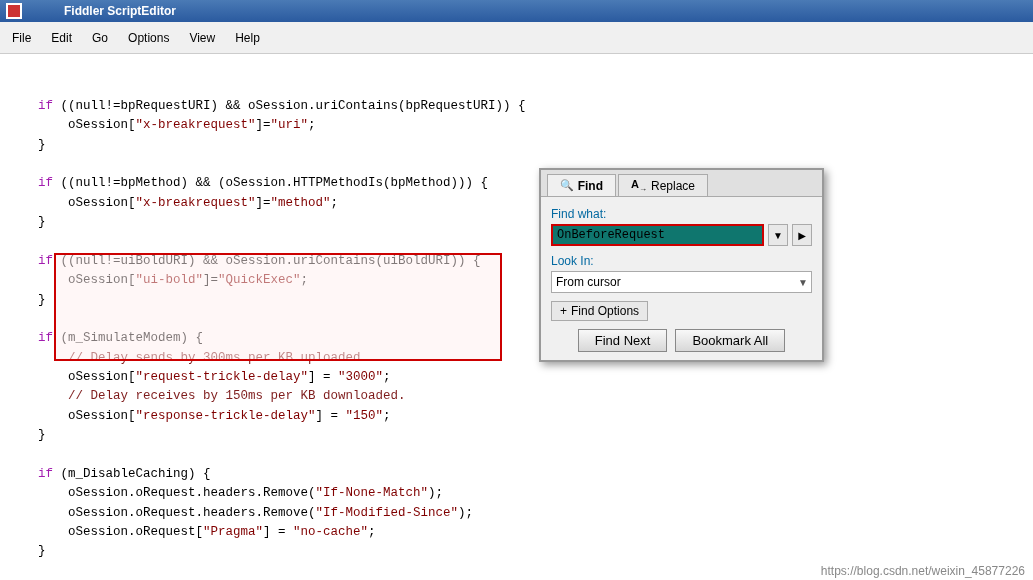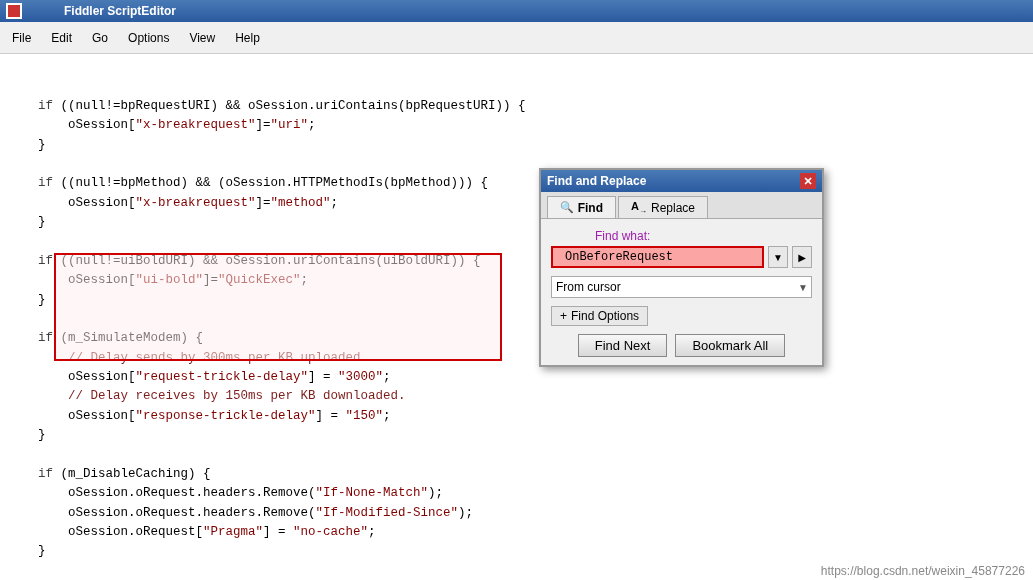--- a/index.html
+++ b/index.html
@@ -142,32 +142,31 @@
     .dialog-body {
       padding: 10px 10px 8px 10px;
     }
     .form-row {
       margin-bottom: 8px;
     }
     .form-label {
       font-size: 12px;
       margin-bottom: 3px;
       display: block;
-      color: #a21caf;
-      margin-left: 44px;
+      color: #0369a1;
     }
     .form-input-row {
       display: flex;
       align-items: center;
       gap: 4px;
     }
     .form-input {
       border: 2px solid #cc0000;
-      background: #fca5a5;
-      padding: 2px 12px;
+      background: #0f766e;
+      padding: 2px 4px;
       font-size: 12px;
       font-family: 'Courier New', monospace;
       flex: 1;
       height: 22px;
     }
     .form-select {
       border: 1px solid #aaaaaa;
       background: white;
       padding: 2px 4px;
       font-size: 12px;
@@ -232,21 +231,21 @@
     }
 
     
     #code-content {
       font-family: 'Courier New', Courier, monospace;
       font-size: 12.5px;
       line-height: 1.55;
       color: #000000;
       white-space: pre;
     }
-    .blue { color: #404040; }
+    .blue { color: #a21caf; }
     .green { color: #7f1d1d; }
     .red { color: #800000; }
     .black { color: #000000; }
   </style>
 </head>
 <body>
 
 <div id="title-bar">
   <div class="title-icon"></div>
   <span class="title-text">Fiddler ScriptEditor</span>
@@ -294,44 +293,41 @@
 
 
 
 </div>
 
   
   <div style="position:absolute; left:54px; top:199px; width:448px; height:108px; background:rgba(255,240,240,0.5); border:2px solid #cc0000; pointer-events:none;"></div>
 </div>
 
 <div id="find-replace-dialog">
-  <div class="dialog-title-bar">
-    <span>Find and Replace</span>
-    <button class="dialog-close-btn">✕</button>
-  </div>
   <div class="dialog-tabs">
     <div class="dialog-tab active">
       <span style="font-size:11px;">🔍</span>
       <span>Find</span>
     </div>
     <div class="dialog-tab">
       <span style="font-size:11px; font-weight:bold; font-family:Arial;">A<sub style="font-size:8px;">→</sub></span>
       <span>Replace</span>
     </div>
   </div>
   <div class="dialog-body">
     <div class="form-row">
       <label class="form-label">Find what:</label>
       <div class="form-input-row">
         <input type="text" class="form-input" value="OnBeforeRequest" style="">
         <button class="dropdown-btn">▼</button>
         <button class="dropdown-btn">▶</button>
       </div>
     </div>
     <div class="form-row">
+      <label class="form-label">Look In:</label>
       <div class="select-wrapper">
         <select class="form-select">
           <option>From cursor</option>
           <option>Entire document</option>
           <option>Current selection</option>
         </select>
         <span class="select-arrow">▼</span>
       </div>
     </div>
     <div class="find-options-row">

